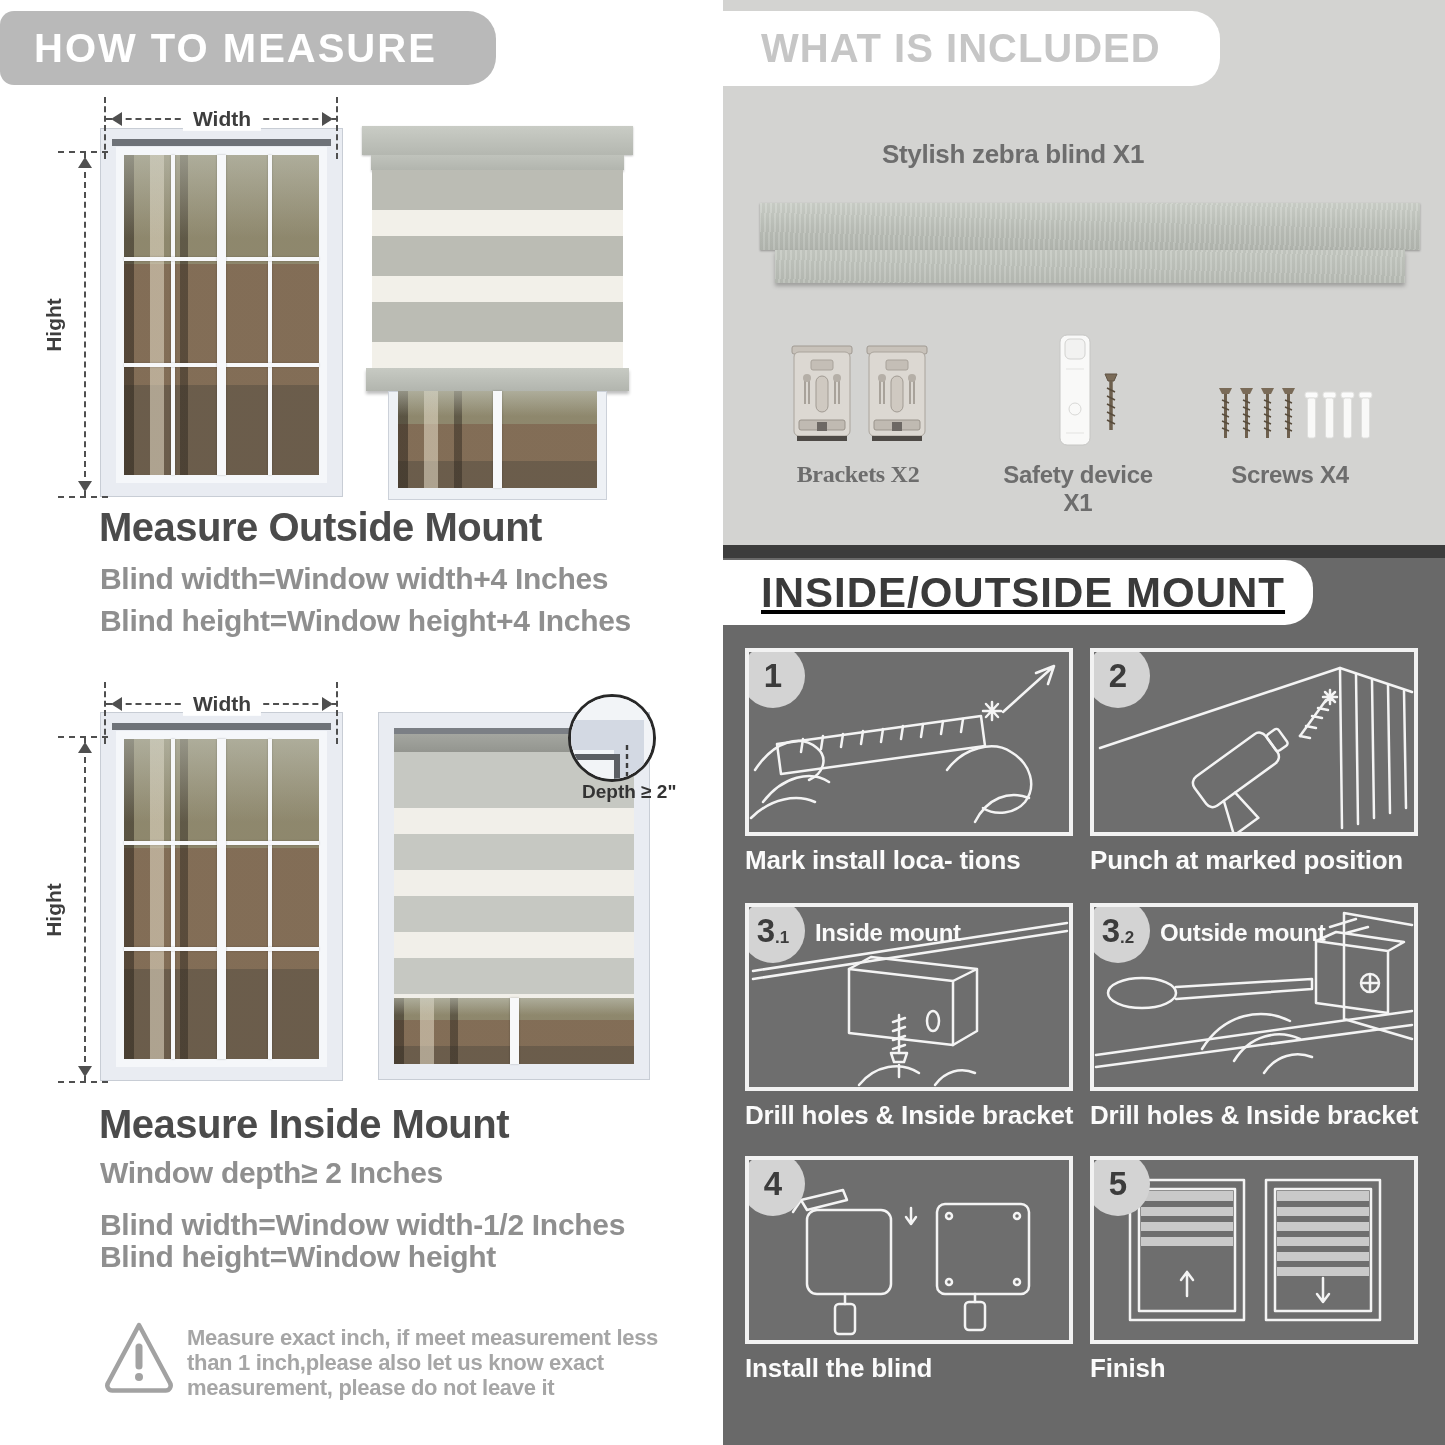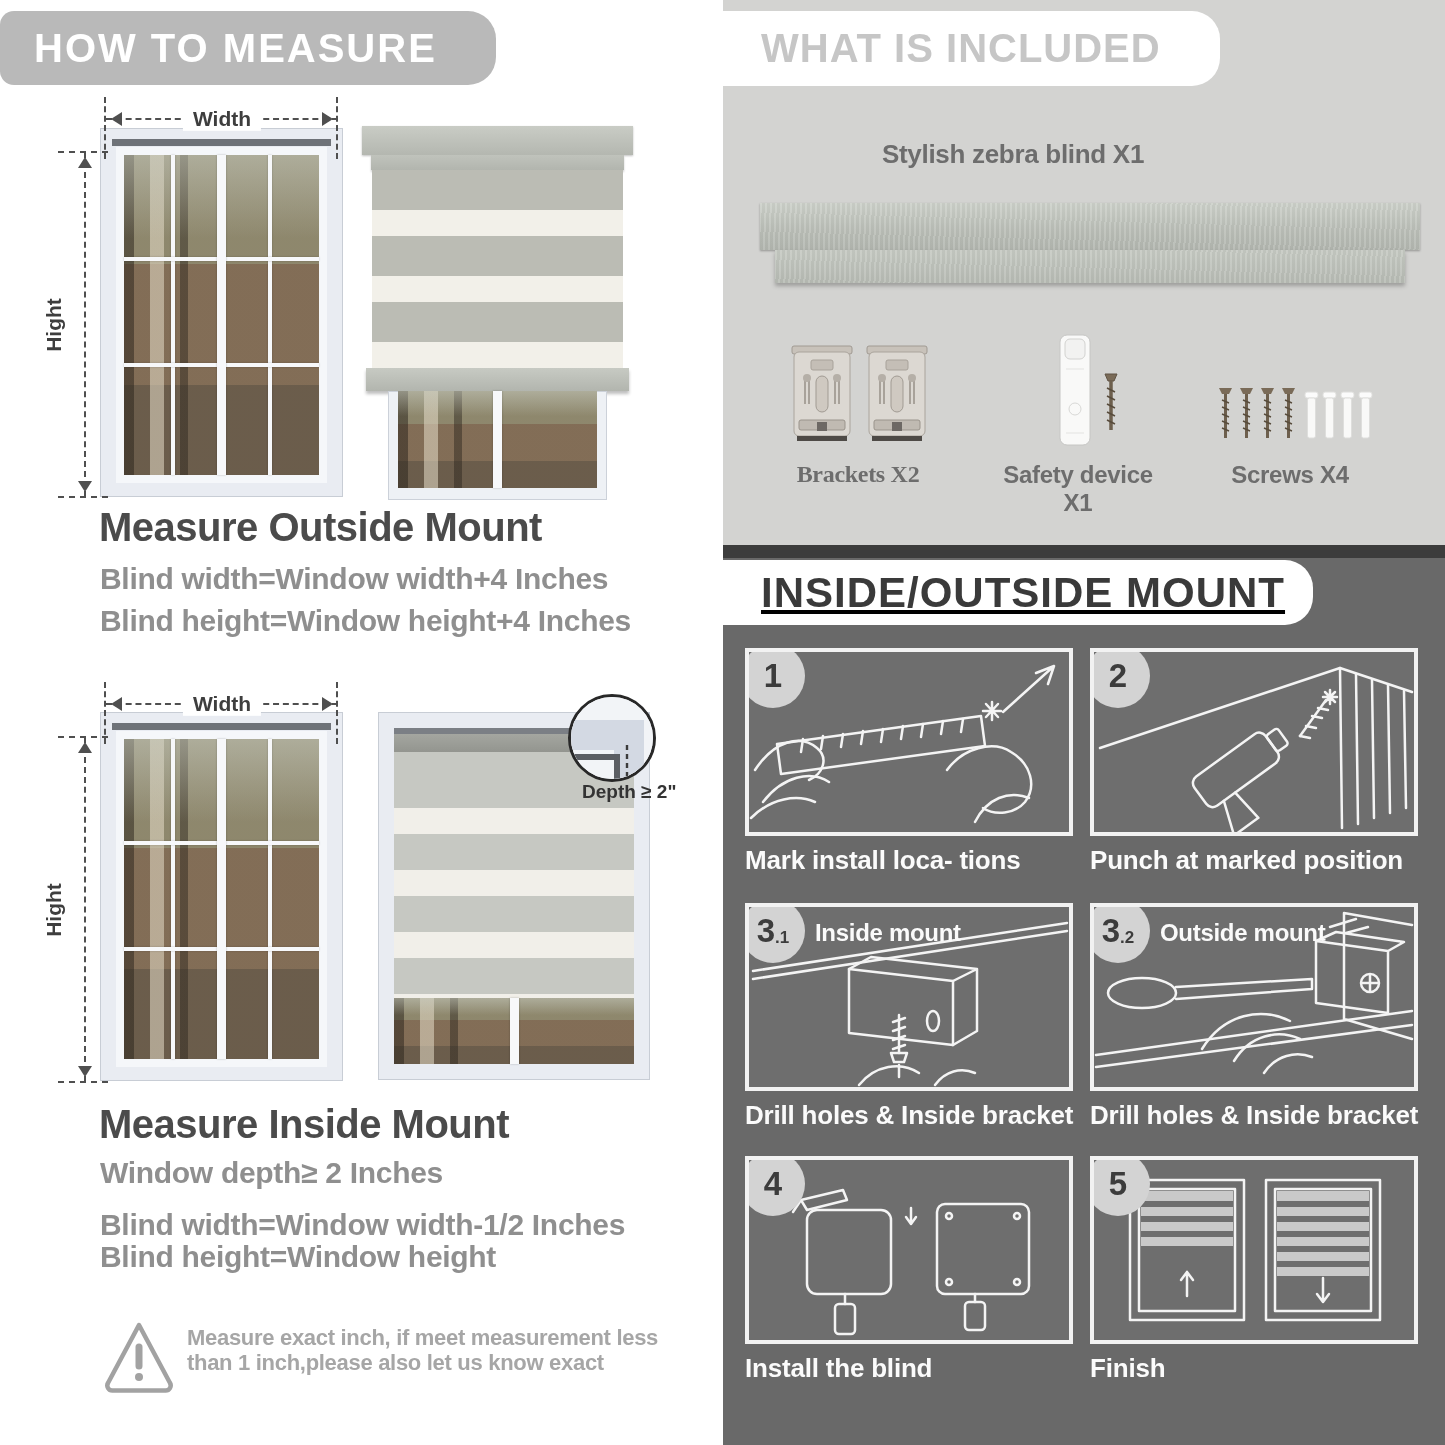--- a/index.html
+++ b/index.html
@@ -207,20 +207,21 @@
   <div class="m-line" style="left:100px;top:1240px;">Blind height=Window height</div>
 
   <svg class="abs" style="left:102px;top:1317px;" width="74" height="82" viewBox="0 0 74 82">
     <path d="M37,8 L68,66 A5,5 0 0 1 63.5,73.5 H10.5 A5,5 0 0 1 6,66 Z" stroke="#a2a2a2" stroke-width="4.5" fill="none" stroke-linejoin="round"></path>
     <path d="M37,30 V49" stroke="#a2a2a2" stroke-width="7" stroke-linecap="round"></path>
     <circle cx="37" cy="60" r="4" fill="#a2a2a2"></circle>
   </svg>
   <div class="warn-text">
     <div>Measure exact inch, if meet measurement less</div>
     <div>than 1 inch,please also let us know exact</div>
+    <div>measurement, please do not leave it</div>
   </div>
 
   <div class="inc-section">
     <div class="banner-white" style="left:0;top:11px;width:497px;height:75px;">
       <span>WHAT IS INCLUDED</span>
     </div>
     <div class="product-label">Stylish zebra blind X1</div>
 
     <div class="rail-top"></div>
     <div class="rail-lip"></div>

